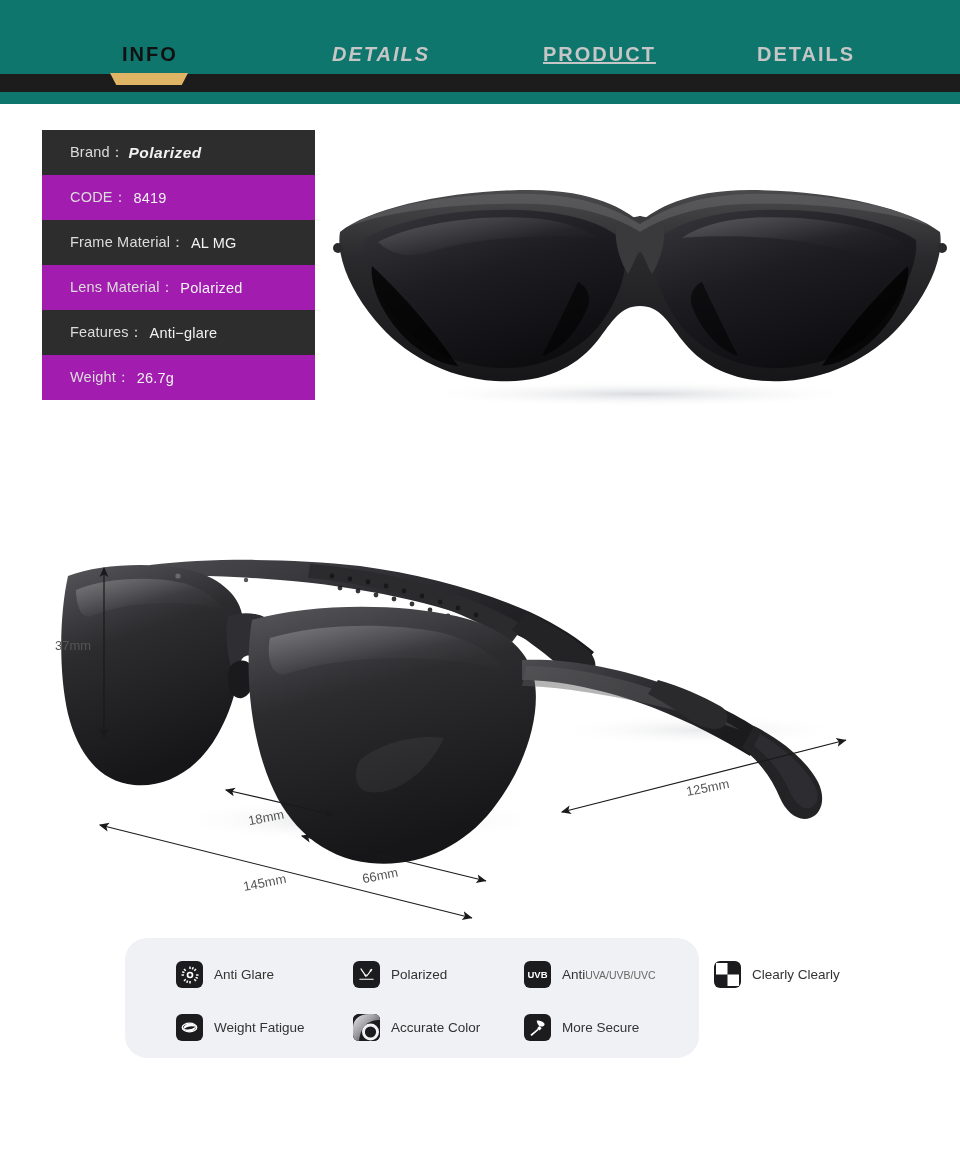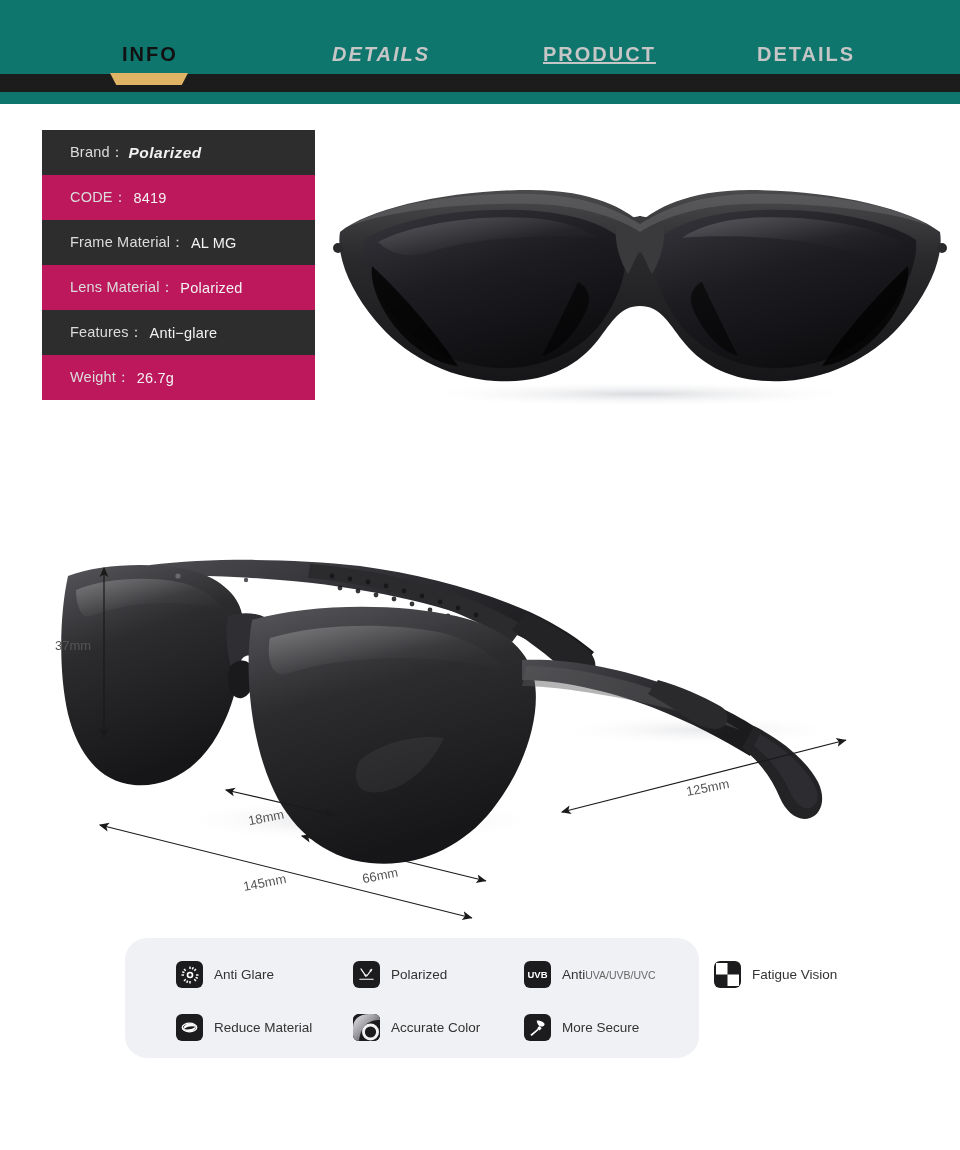--- a/index.html
+++ b/index.html
@@ -48,21 +48,21 @@
   .spec-table {
     position: absolute; left: 42px; top: 130px;
     width: 273px;
   }
   .spec-row {
     height: 45px; display: flex; align-items: center;
     padding-left: 28px;
     font-size: 14.5px; color: #e2e2e2; letter-spacing: .2px;
   }
   .spec-row.odd  { background: #2d2d2d; }
-  .spec-row.even { background: #be185d; }
+  .spec-row.even { background: #a21caf; }
   .spec-label { color: #dcdcdc; }
   .spec-value { color: #f2f2f2; margin-left: 6px; }
   .spec-brand {
     font-weight: bold; font-style: italic;
     letter-spacing: .5px; font-size: 15.5px; margin-left: 4px;
   }
 
   
   .hero1 { position: absolute; left: 330px; top: 170px; width: 620px; height: 250px; }
 
@@ -421,36 +421,36 @@
       </div>
 
       <div class="feature f-r1 f-c4">
         <span class="badge checker">
           <svg width="27" height="27" viewBox="0 0 27 27">
             <rect x="0" y="0" width="27" height="27" rx="4" fill="#1c1c1e"></rect>
             <rect x="2" y="2" width="11.5" height="11.5" fill="#ffffff"></rect>
             <rect x="13.5" y="13.5" width="11.5" height="11.5" fill="#ffffff"></rect>
           </svg>
         </span>
-        <span class="ftext">Fatigue Vision</span>
+        <span class="ftext">Clearly Clearly</span>
       </div>
 
       <div class="feature f-r2 f-c1">
         <span class="badge">
           <svg width="19" height="19" viewBox="0 0 24 24">
             <g fill="none" stroke="#ffffff" stroke-width="1.6">
               <ellipse cx="12" cy="12" rx="9.2" ry="5.4"></ellipse>
             </g>
             <path d="M12,6.8 C16.4,6.8 19.6,9 20.6,11.4 C17.8,10.2 13.6,10 10.2,11
                      C7,12 5,13.6 4.2,15 C3.2,13.2 5.8,6.8 12,6.8 Z" fill="#ffffff"></path>
             <path d="M12,17.2 C8.2,17.2 5.2,15.4 3.9,13.4 C6.6,14.6 10.6,14.8 13.9,13.9
                      C17,13 19,11.6 19.9,10.4 C21,12.4 17.6,17.2 12,17.2 Z" fill="#ffffff"></path>
           </svg>
         </span>
-        <span class="ftext">Reduce Material</span>
+        <span class="ftext">Weight Fatigue</span>
       </div>
 
       <div class="feature f-r2 f-c2">
         <span class="badge">
           <svg width="27" height="27" viewBox="0 0 27 27">
             <defs>
               <linearGradient id="swirlG" x1="0" y1="0" x2="1" y2="1">
                 <stop offset="0%" stop-color="#e9e9ec"></stop>
                 <stop offset="45%" stop-color="#9a9aa0"></stop>
                 <stop offset="100%" stop-color="#1c1c1e"></stop>

